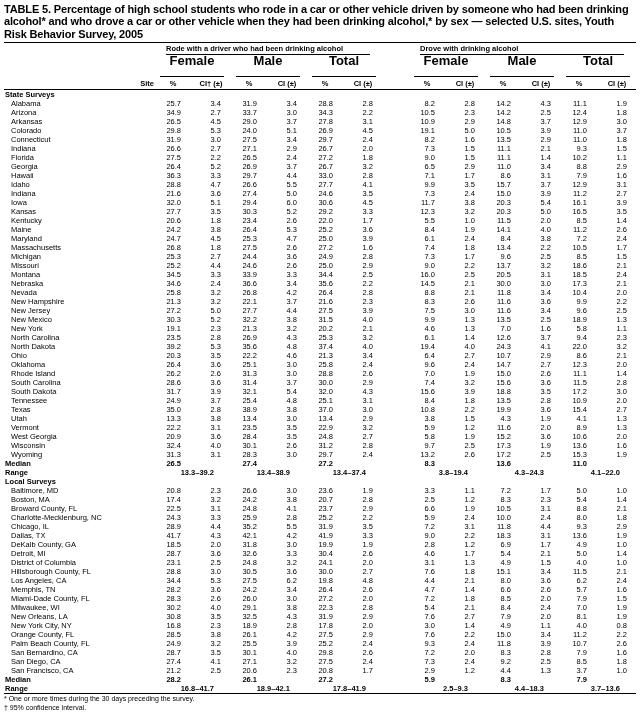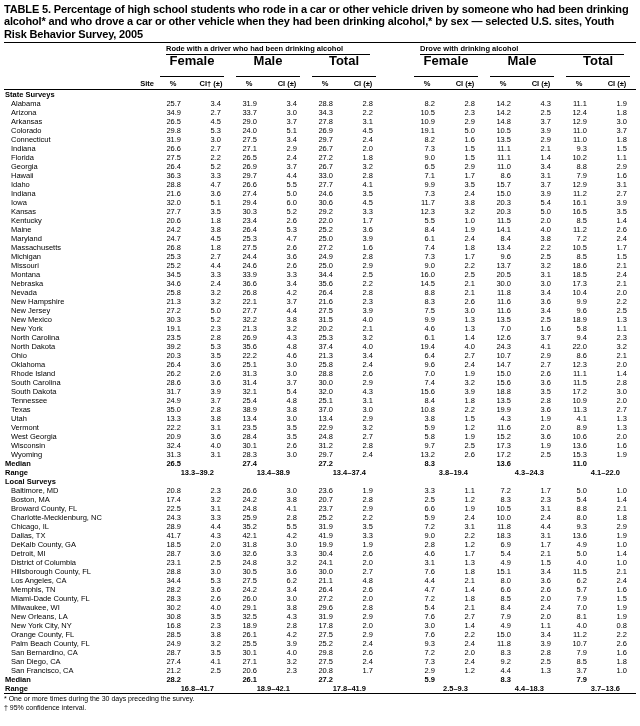--- a/index.html
+++ b/index.html
@@ -651,21 +651,21 @@
           <td class="ci">2.8</td>
           <td class="pct">38.9</td>
           <td class="ci">3.8</td>
           <td class="pct">37.0</td>
           <td class="ci">3.0</td>
           <td class="gap"></td>
           <td class="pct">10.8</td>
           <td class="ci">2.2</td>
           <td class="pct">19.9</td>
           <td class="ci">3.6</td>
-          <td class="pct">11.3</td>
+          <td class="pct">15.4</td>
           <td class="ci">2.7</td>
         </tr>
         <tr class="data-row">
           <td class="site">Utah</td>
           <td class="pct">13.3</td>
           <td class="ci">3.8</td>
           <td class="pct">13.4</td>
           <td class="ci">3.0</td>
           <td class="pct">13.4</td>
           <td class="ci">2.9</td>
@@ -929,21 +929,21 @@
           <td class="ci">3.4</td>
           <td class="pct">11.5</td>
           <td class="ci">2.1</td>
         </tr>
         <tr class="data-row">
           <td class="site">Los Angeles, CA</td>
           <td class="pct">34.4</td>
           <td class="ci">5.3</td>
           <td class="pct">27.5</td>
           <td class="ci">6.2</td>
-          <td class="pct">21.1</td>
+          <td class="pct">19.8</td>
           <td class="ci">4.8</td>
           <td class="gap"></td>
           <td class="pct">4.4</td>
           <td class="ci">2.1</td>
           <td class="pct">8.0</td>
           <td class="ci">3.6</td>
           <td class="pct">6.2</td>
           <td class="ci">2.4</td>
         </tr>
         <tr class="data-row">
@@ -977,21 +977,21 @@
           <td class="ci">2.0</td>
           <td class="pct">7.9</td>
           <td class="ci">1.5</td>
         </tr>
         <tr class="data-row">
           <td class="site">Milwaukee, WI</td>
           <td class="pct">30.2</td>
           <td class="ci">4.0</td>
           <td class="pct">29.1</td>
           <td class="ci">3.8</td>
-          <td class="pct">29.6</td>
+          <td class="pct">22.3</td>
           <td class="ci">2.8</td>
           <td class="gap"></td>
           <td class="pct">5.4</td>
           <td class="ci">2.1</td>
           <td class="pct">8.4</td>
           <td class="ci">2.4</td>
           <td class="pct">7.0</td>
           <td class="ci">1.9</td>
         </tr>
         <tr class="data-row">

